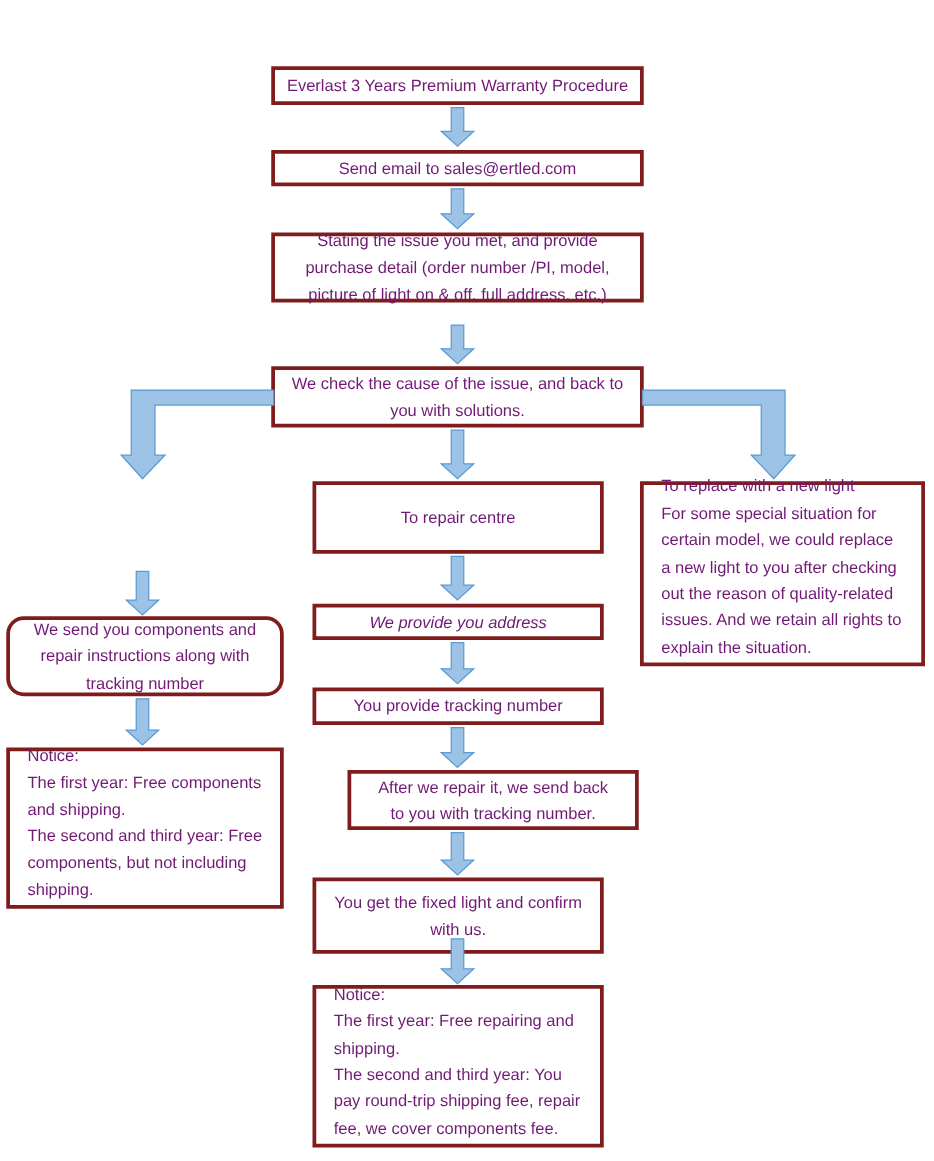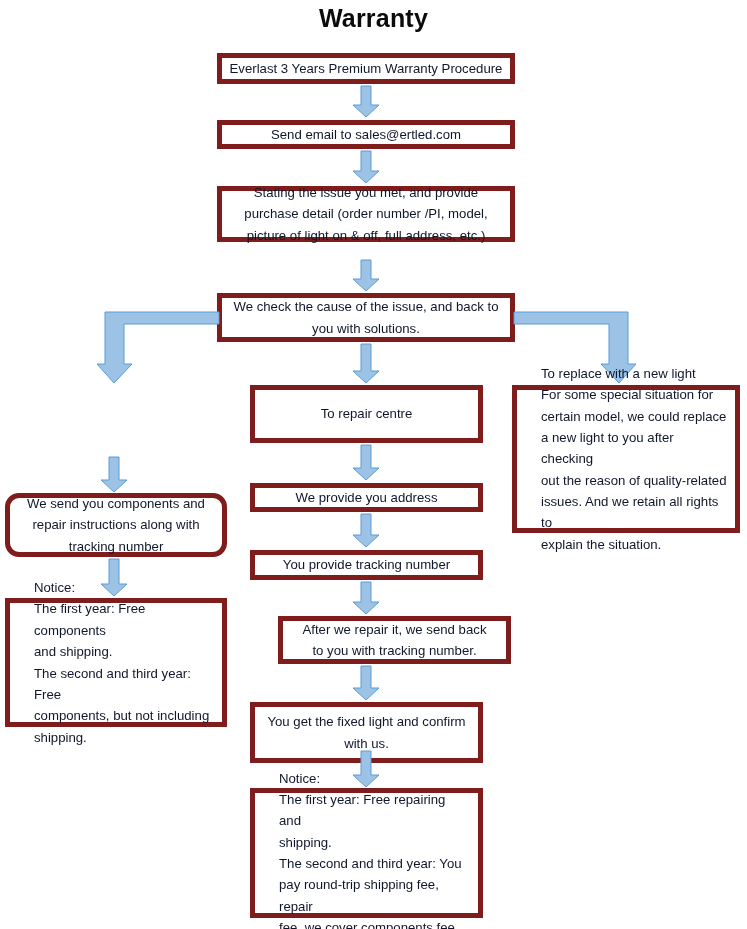--- a/index.html
+++ b/index.html
@@ -26,58 +26,58 @@
     width: 747px;
     text-align: center;
     font-size: 25px;
     font-weight: bold;
     letter-spacing: 0.2px;
     color: #0b0b0b;
   }
   .node {
     position: absolute;
     box-sizing: border-box;
-    border: 5px solid #7f1d1d;
+    border: 3px solid #7f1d1d;
     background: #ffffff;
     display: flex;
     align-items: center;
     justify-content: center;
     text-align: center;
     font-size: 13.2px;
     line-height: 1.62;
-    color: #0f172a;
+    color: #701a75;
     padding: 2px 6px;
   }
   .node .txt {
     display: block;
     width: 100%;
     white-space: pre-line;
   }
   .node.left-align .txt {
     text-align: left;
   }
   .node.left-align {
     justify-content: flex-start;
-    padding-left: 24px;
+    padding-left: 14px;
     padding-right: 8px;
+    align-items: flex-end;
   }
   .arrow {
     position: absolute;
   }
   .arrow svg {
     display: block;
     overflow: visible;
   }
 </style>
 </head>
 <body>
 
 <div id="canvas">
 
-  <div class="title">Warranty</div>
 
   <div class="node" style="left:217px; top:53px; width:298px; height:31px;">
     <span class="txt">Everlast 3 Years Premium Warranty Procedure</span>
   </div>
 
   <div class="arrow" style="left:352px; top:86px; width:28px; height:32px;">
     <svg width="28" height="32" viewBox="0 0 28 32">
       <polygon points="9,0 19,0 19,19 27,19 14,31 1,19 9,19" fill="#9CC3E5" stroke="#5B9BD5" stroke-width="1"></polygon>
     </svg>
   </div>
@@ -158,21 +158,21 @@
   <div class="node" style="left:250px; top:385px; width:233px; height:58px;">
     <span class="txt">To repair centre</span>
   </div>
 
   <div class="arrow" style="left:352px; top:445px; width:28px; height:36px;">
     <svg width="28" height="36" viewBox="0 0 28 36">
       <polygon points="9,0 19,0 19,23 27,23 14,35 1,23 9,23" fill="#9CC3E5" stroke="#5B9BD5" stroke-width="1"></polygon>
     </svg>
   </div>
 
-  <div class="node" style="left:250px; top:483px; width:233px; height:29px;">
+  <div class="node" style="left:250px; top:483px; width:233px; height:29px;font-style:italic;">
     <span class="txt">We provide you address</span>
   </div>
 
   <div class="arrow" style="left:352px; top:514px; width:28px; height:34px;">
     <svg width="28" height="34" viewBox="0 0 28 34">
       <polygon points="9,0 19,0 19,21 27,21 14,33 1,21 9,21" fill="#9CC3E5" stroke="#5B9BD5" stroke-width="1"></polygon>
     </svg>
   </div>
 
   <div class="node" style="left:250px; top:550px; width:233px; height:30px;">

